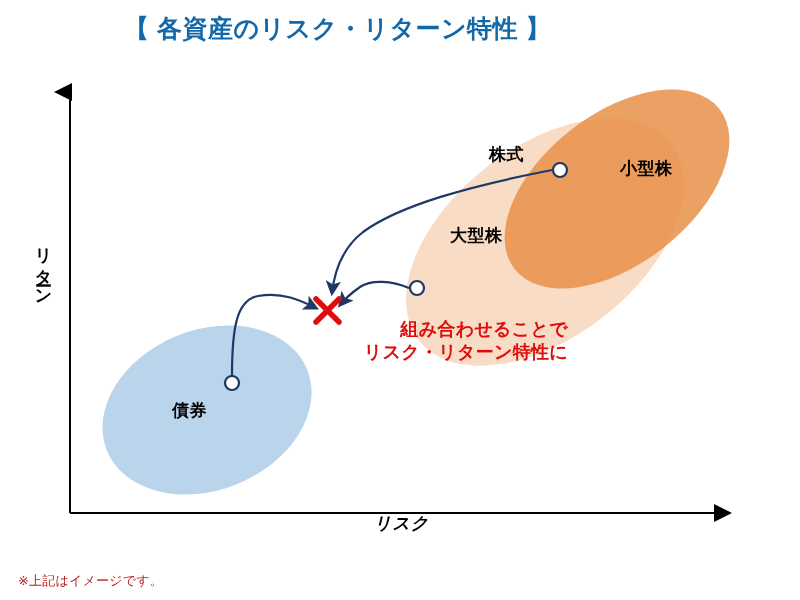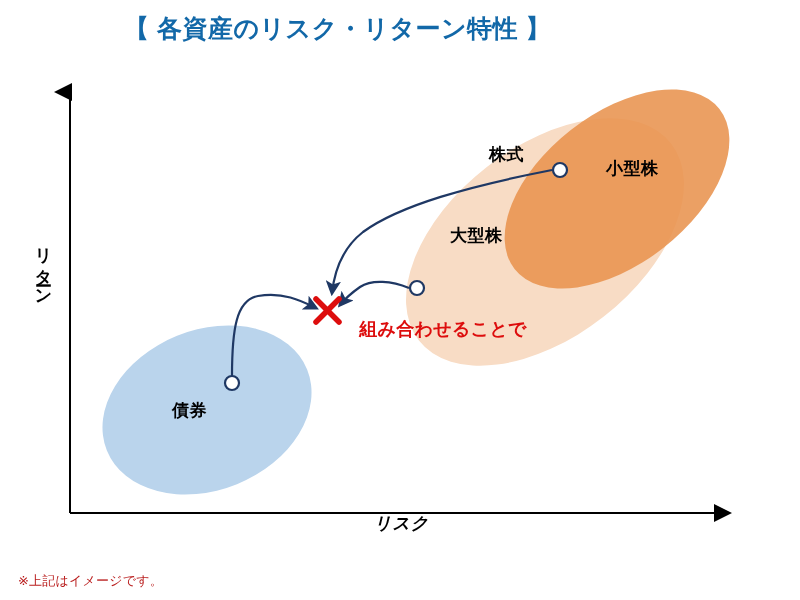--- a/index.html
+++ b/index.html
@@ -56,29 +56,29 @@
   }
   .ell-label {
     position: absolute;
     font-size: 17px;
     font-weight: bold;
     color: #000000;
     white-space: nowrap;
     letter-spacing: 0.5px;
   }
   .label-kabushiki { left: 489px; top: 143px; }
-  .label-kogata    { left: 606px; top: 157px; }
+  .label-kogata    { left: 620px; top: 157px; }
   .label-ogata     { left: 450px; top: 224px; }
   .label-saiken    { left: 172px; top: 399px; }
   .callout {
     position: absolute;
     left: 318px;
     top: 318px;
     width: 250px;
-    text-align: center;
+    text-align: right;
     font-size: 18px;
     font-weight: bold;
     color: #dd0d0d;
     line-height: 1.28;
     letter-spacing: 0.3px;
     white-space: nowrap;
   }
   .footnote {
     position: absolute;
     left: 18px;
@@ -161,17 +161,18 @@
   <div class="ell-label label-kabushiki">株式</div>
 
   <div class="ell-label label-kogata">小型株</div>
 
   <div class="ell-label label-ogata">大型株</div>
 
   <div class="ell-label label-saiken">債券</div>
 
   <div class="callout">
     <div>組み合わせることで</div>
+    <div>リスク・リターン特性に</div>
   </div>
 
   <div class="footnote">※上記はイメージです。</div>
 
 </div>
 
 </body></html>

